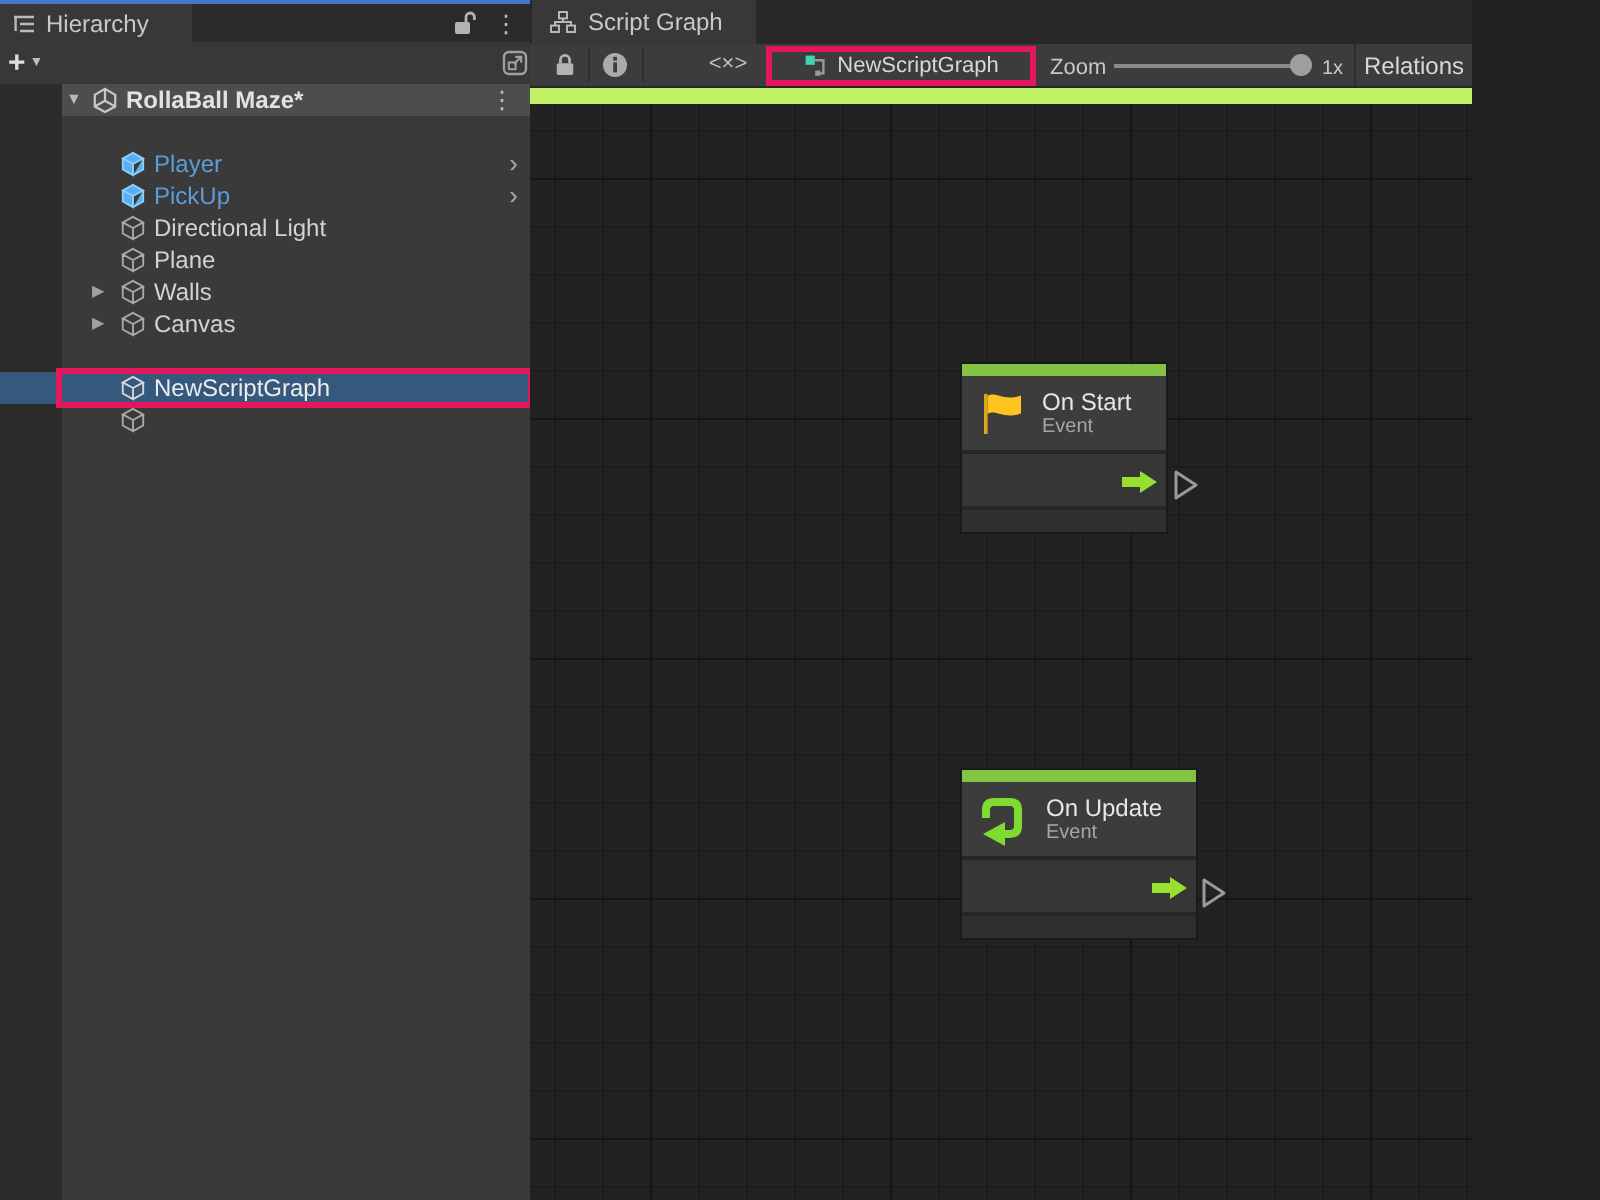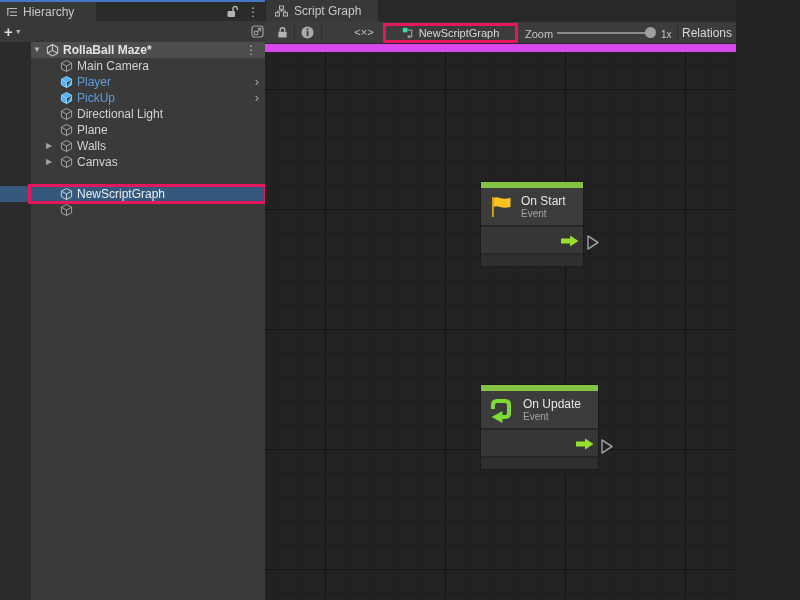--- a/index.html
+++ b/index.html
@@ -43,21 +43,21 @@
   .row-expander { position:absolute; left:46px; top:4px; font-size:8px; color:#A0A0A0; line-height:1; }
   .row-icon { position:absolute; left:60px; top:1px; }
   .row-label { position:absolute; left:77px; top:1px; font-size:12px; color:#D2D2D2; white-space:nowrap; }
   .row-label.prefab { color:#5E9CD8; }
   .row-chevron { position:absolute; right:6px; top:0px; font-size:13px; color:#A8A8A8; }
 
   .annotation { position:absolute; border:3px solid #E4175C; pointer-events:none; }
   .ann-row { left:28px; top:184px; width:239px; height:20px; }
 
   
-  #graph { position:absolute; left:265px; top:0; width:535px; height:600px; background:#d946ef; overflow:hidden; }
+  #graph { position:absolute; left:265px; top:0; width:535px; height:600px; background:#bef264; overflow:hidden; }
   .g-tabbar { position:absolute; left:0; top:0; width:535px; height:22px; background:#282828; }
   .g-tab { position:absolute; left:1px; top:0; width:112px; height:22px; background:#383838;
            display:flex; align-items:center; gap:6px; padding-left:9px; color:#C8C8C8; font-size:12px; }
   .win-controls { position:absolute; right:8px; top:0; height:22px; display:flex; align-items:center; gap:12px; }
   .win-max { width:12px; height:10px; border:1.5px solid #C8C8C8; border-radius:2px; }
   .win-close { color:#C8C8C8; font-size:15px; line-height:1; }
 
   .g-toolbar { position:absolute; left:0; top:22px; width:535px; height:22px; background:#3C3C3C; border-bottom:1px solid #262626; }
   .tb-sep { position:absolute; top:2px; width:1px; height:17px; background:#2E2E2E; }
   .tb-icon { position:absolute; top:4px; }
@@ -140,26 +140,20 @@
       <div class="scene-row">
         <span class="scene-caret">▼</span>
         <svg class="scene-icon" width="13" height="14" viewBox="0 0 14 14">
           <polygon points="7,1 12.5,4.2 12.5,10.5 7,13.4 1.5,10.5 1.5,4.2" fill="none" stroke="#C8C8C8" stroke-width="1.2"></polygon>
           <path d="M7 1 V7.4 M1.5 10.5 L7 7.4 M12.5 10.5 L7 7.4" stroke="#C8C8C8" stroke-width="1.2" fill="none"></path>
         </svg>
         <span class="scene-label">RollaBall Maze*</span>
         <span class="kebab scene-kebab">⋮</span>
       </div>
 
-      <div class="h-row" style="top:16px">
-        <svg class="row-icon" width="13" height="14" viewBox="0 0 14 14">
-            <path d="M7 1 L12.5 4 L7 7 L1.5 4 Z M1.5 4 V10 L7 13 V7 M12.5 4 V10 L7 13" fill="none" stroke="#ABABAB" stroke-width="1"></path>
-          </svg>
-        <span class="row-label">Main Camera</span>
-      </div>
       <div class="h-row" style="top:32px">
         <svg class="row-icon" width="13" height="14" viewBox="0 0 14 14">
             <path d="M7 1 L12.5 4 L7 7 L1.5 4 Z M1.5 4 V10 L7 13 V7 M12.5 4 V10 L7 13 M7 7 V13" fill="#58AEF0" stroke="#8FD0FA" stroke-width="1"></path>
           </svg>
         <span class="row-label prefab">Player</span>
         <span class="row-chevron">›</span>
       </div>
       <div class="h-row" style="top:48px">
         <svg class="row-icon" width="13" height="14" viewBox="0 0 14 14">
             <path d="M7 1 L12.5 4 L7 7 L1.5 4 Z M1.5 4 V10 L7 13 V7 M12.5 4 V10 L7 13 M7 7 V13" fill="#58AEF0" stroke="#8FD0FA" stroke-width="1"></path>

